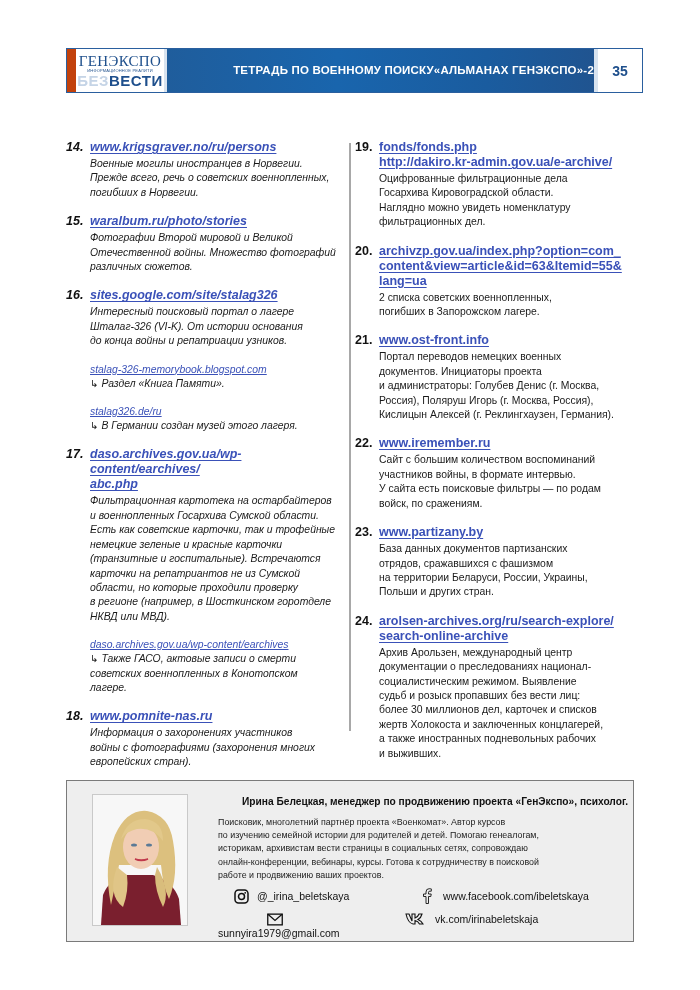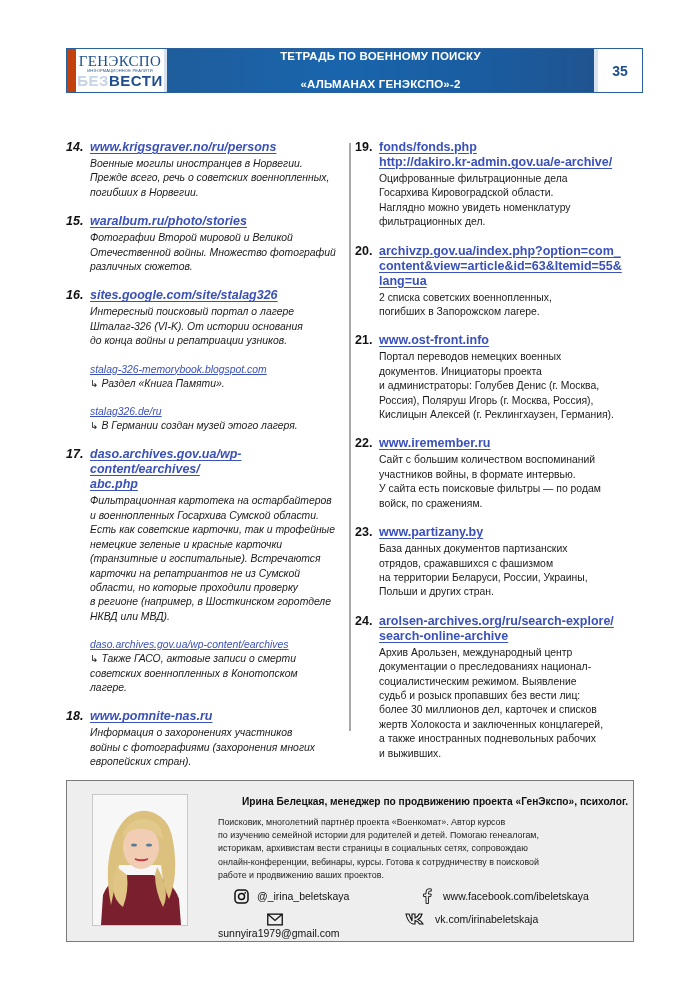--- a/index.html
+++ b/index.html
@@ -11,21 +11,21 @@
             border: 1px solid #2a5f9e; display: flex; background: #c2410c; padding-left: 9px; }
   .logo { width: 88px; height: 43px; background: #fff; display: flex; flex-direction: column;
           align-items: center; justify-content: center; border-right: 3px solid #d8e3ef; }
   .logo-top { font-family: "Liberation Serif", serif; font-size: 15px; line-height: 14px;
               color: #1e4f8c; letter-spacing: 0.3px; }
   .logo-mid { font-size: 4px; line-height: 5px; color: #1e4f8c; letter-spacing: 0.2px; }
   .logo-bot { font-family: "Liberation Sans", sans-serif; font-weight: bold; font-size: 15px;
               line-height: 15px; color: #1e4f8c; letter-spacing: 0.5px; }
   .logo-bot .fade { color: #c5d4e6; }
   .banner { flex: 1; background: linear-gradient(90deg, #1f5d9c 0%, #1965ad 40%, #1a5c9f 75%, #205490 100%);
-            color: #fff; display: flex; flex-direction: column; align-items: center; justify-content: space-between;
+            color: #fff; display: flex; flex-direction: row; align-items: center; justify-content: flex-end;
             font-size: 11.5px; line-height: 15px; font-weight: bold; letter-spacing: 0.2px;
             border-right: 4px solid #d8e3ef; }
   .pagenum { width: 44px; display: flex; align-items: center; justify-content: center;
              font-size: 14px; font-weight: bold; color: #1e4f8c; background: #fff; }
 
   
   .col { position: absolute; top: 140px; width: 275px; }
   .col-left { left: 66px; font-style: italic; }
   .col-right { left: 355px; }
   .divider { position: absolute; left: 349px; top: 143px; width: 2px; height: 588px; background: #a8a8a8; }

